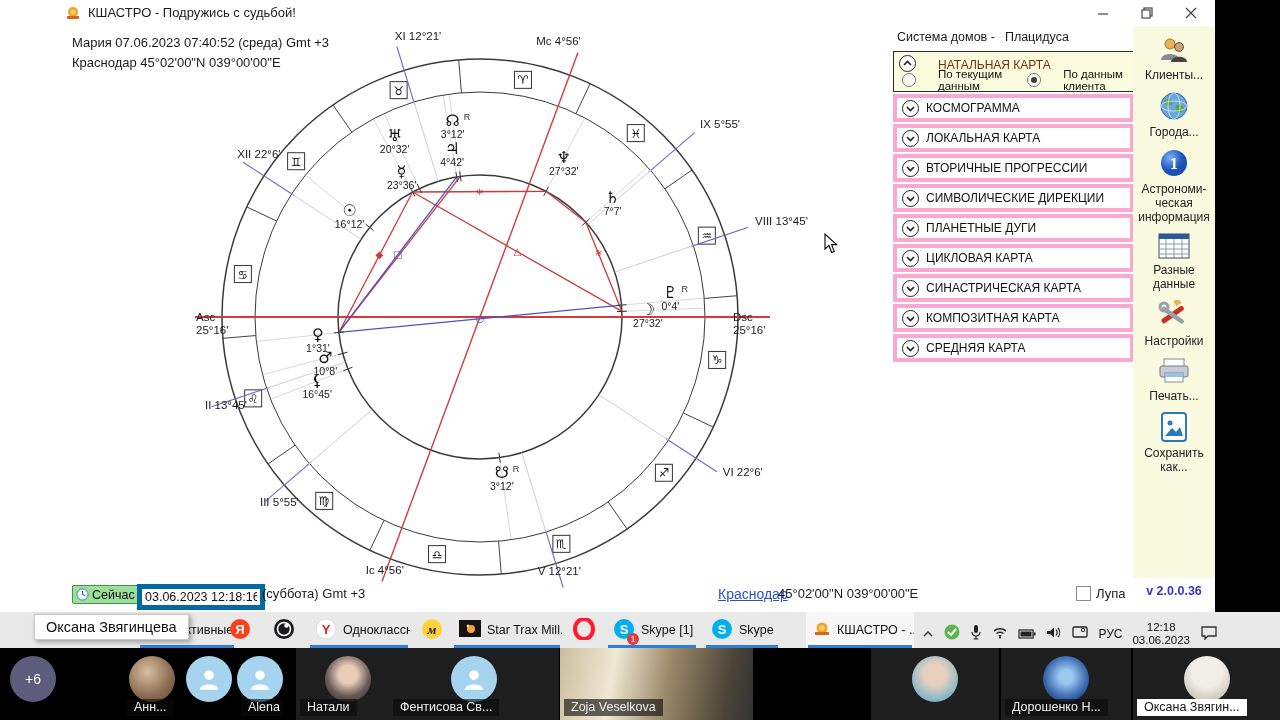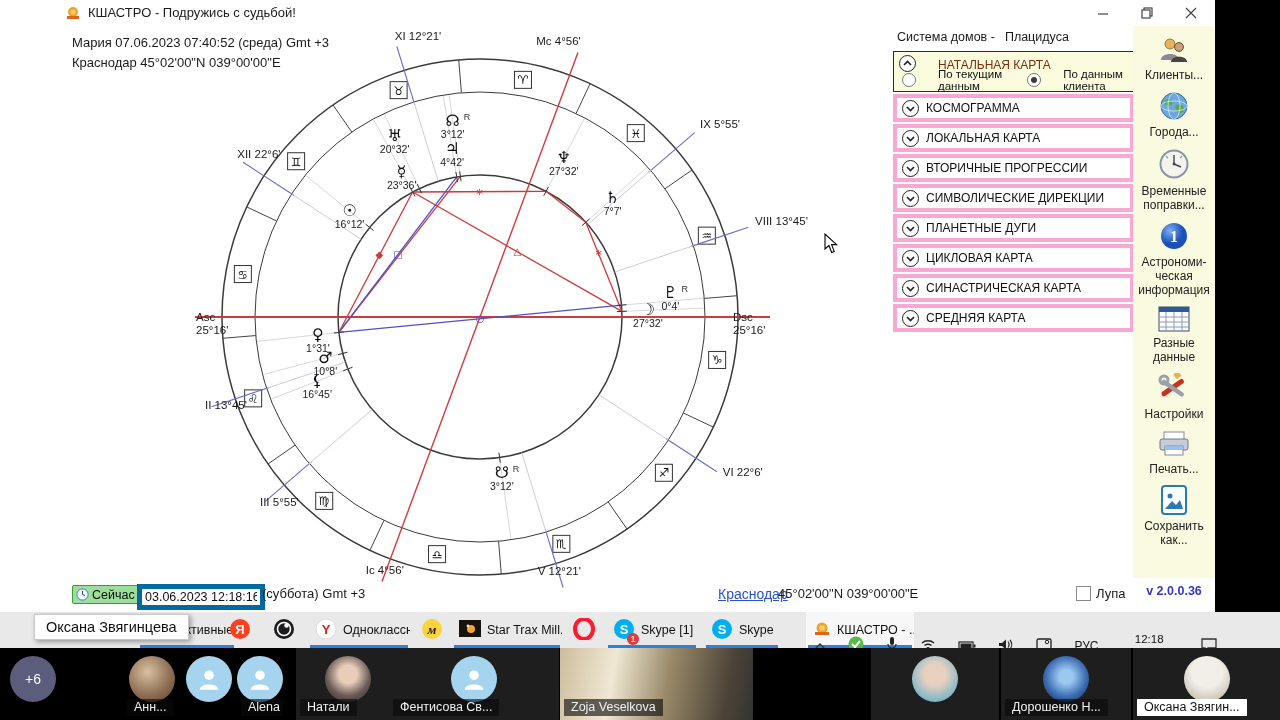--- a/index.html
+++ b/index.html
@@ -42,21 +42,21 @@
   .city-link{position:absolute;left:718px;top:586px;font-size:14px;color:#2a51c8;text-decoration:underline}
   .coords{position:absolute;left:778px;top:586px;font-size:13px;color:#1a1a1a}
   .lupa{position:absolute;left:1076px;top:586px;display:flex;align-items:center;gap:5px;font-size:13px;color:#1a1a1a}
   .cb{width:13px;height:13px;border:1px solid #8a8a8a;background:#fff}
   
   .taskbar{position:absolute;left:0;top:612px;width:1280px;height:36px;background:#e9e9e9}
   .tb-app{position:absolute;top:0;height:36px;display:flex;align-items:center;gap:6px;padding:0 7px;
           font-size:12.5px;color:#111;box-sizing:border-box;white-space:nowrap;overflow:hidden}
   .tb-open::after{content:"";position:absolute;left:2px;right:2px;bottom:0;height:3px;background:#2f7fd6}
   .tb-active{background:#f7f7f7}
-  .tray{position:absolute;right:62px;top:16px;height:36px;display:flex;align-items:center;gap:22px}
+  .tray{position:absolute;right:62px;top:4px;height:36px;display:flex;align-items:center;gap:10px}
   .tray-lang{font-size:12px;color:#111}
   .tray-clock{font-size:11.5px;color:#111;text-align:center;line-height:13px}
   .tooltip{position:absolute;left:34px;top:614px;background:#fff;border:1px solid #c8c8c8;
            box-shadow:2px 2px 5px rgba(0,0,0,.35);padding:4px 11px;font-size:14.5px;color:#111;z-index:6;white-space:nowrap}
   
   .videostrip{position:absolute;left:0;top:648px;width:1280px;height:72px;background:#000}
   .vtile{position:absolute;top:0;height:72px;background:#1e1e1e;overflow:hidden}
   .vtile.black{background:#000}
   .vtile.video{background:linear-gradient(100deg,#cdbd9d 0%,#f0e8d4 28%,#9a8a6a 55%,#4c4438 85%,#333)}
   .avatar{position:absolute;left:50%;top:8px;transform:translateX(-50%);width:46px;height:46px;
@@ -332,20 +332,28 @@
             </svg>
           </span>
           <span>СИНАСТРИЧЕСКАЯ КАРТА</span>
         </div>
         <div class="acc-item">
           <span class="chev">
             <svg width="9" height="9">
               <path d="M1,3 L4.5,6.5 L8,3" fill="none" stroke="#222" stroke-width="1.6"></path>
             </svg>
           </span>
+          <span>КОМПОЗИТНАЯ КАРТА</span>
+        </div>
+        <div class="acc-item">
+          <span class="chev">
+            <svg width="9" height="9">
+              <path d="M1,3 L4.5,6.5 L8,3" fill="none" stroke="#222" stroke-width="1.6"></path>
+            </svg>
+          </span>
           <span>СРЕДНЯЯ КАРТА</span>
         </div>
       </div>
   </div>
 
   <div class="toolbar" id="side-toolbar">
       <div class="tb-item">
         <span><svg width="34" height="28">
             <circle cx="13" cy="8" r="5" fill="#e8b25a" stroke="#9a7a3a"></circle>
             <path d="M4,24 C4,16 22,16 22,24 Z" fill="#8a8a94"></path>
@@ -356,29 +364,20 @@
       </div>
       <div class="tb-item">
         <span><svg width="30" height="30">
             <circle cx="15" cy="15" r="13" fill="#6aa8e0" stroke="#3a6a9a"></circle>
             <path d="M5,10 C9,6 14,8 13,13 C10,16 6,15 5,10 Z" fill="#5aa84a"></path>
             <path d="M17,14 C23,12 26,16 24,21 C19,24 15,20 17,14 Z" fill="#5aa84a"></path>
             <ellipse cx="15" cy="15" rx="13" ry="5" fill="none" stroke="#dce8f4" stroke-width="0.8"></ellipse>
             <ellipse cx="15" cy="15" rx="6" ry="13" fill="none" stroke="#dce8f4" stroke-width="0.8"></ellipse>
           </svg></span>
         <div class="tb-label">Города...</div>
-      </div>
-      <div class="tb-item">
-        <span><svg width="34" height="32">
-            <circle cx="17" cy="16" r="13.5" fill="#f4f4ec" stroke="#8a94a8" stroke-width="2"></circle>
-            <circle cx="17" cy="16" r="1.4" fill="#445"></circle>
-            <path d="M17,16 L17,7 M17,16 L24,19" stroke="#445" stroke-width="1.4"></path>
-            <path d="M9,8 L11,10 M25,8 L23,10" stroke="#99a" stroke-width="1.2"></path>
-          </svg></span>
-        <div class="tb-label">Временные поправки...</div>
       </div>
       <div class="tb-item">
         <span><svg width="30" height="30">
             <defs>
               <radialGradient id="gi" cx="35%" cy="30%">
                 <stop offset="0%" stop-color="#7ab0f8"></stop>
                 <stop offset="100%" stop-color="#1a50b8"></stop>
               </radialGradient>
             </defs>
             <circle cx="15" cy="15" r="13" fill="url(#gi)"></circle>

